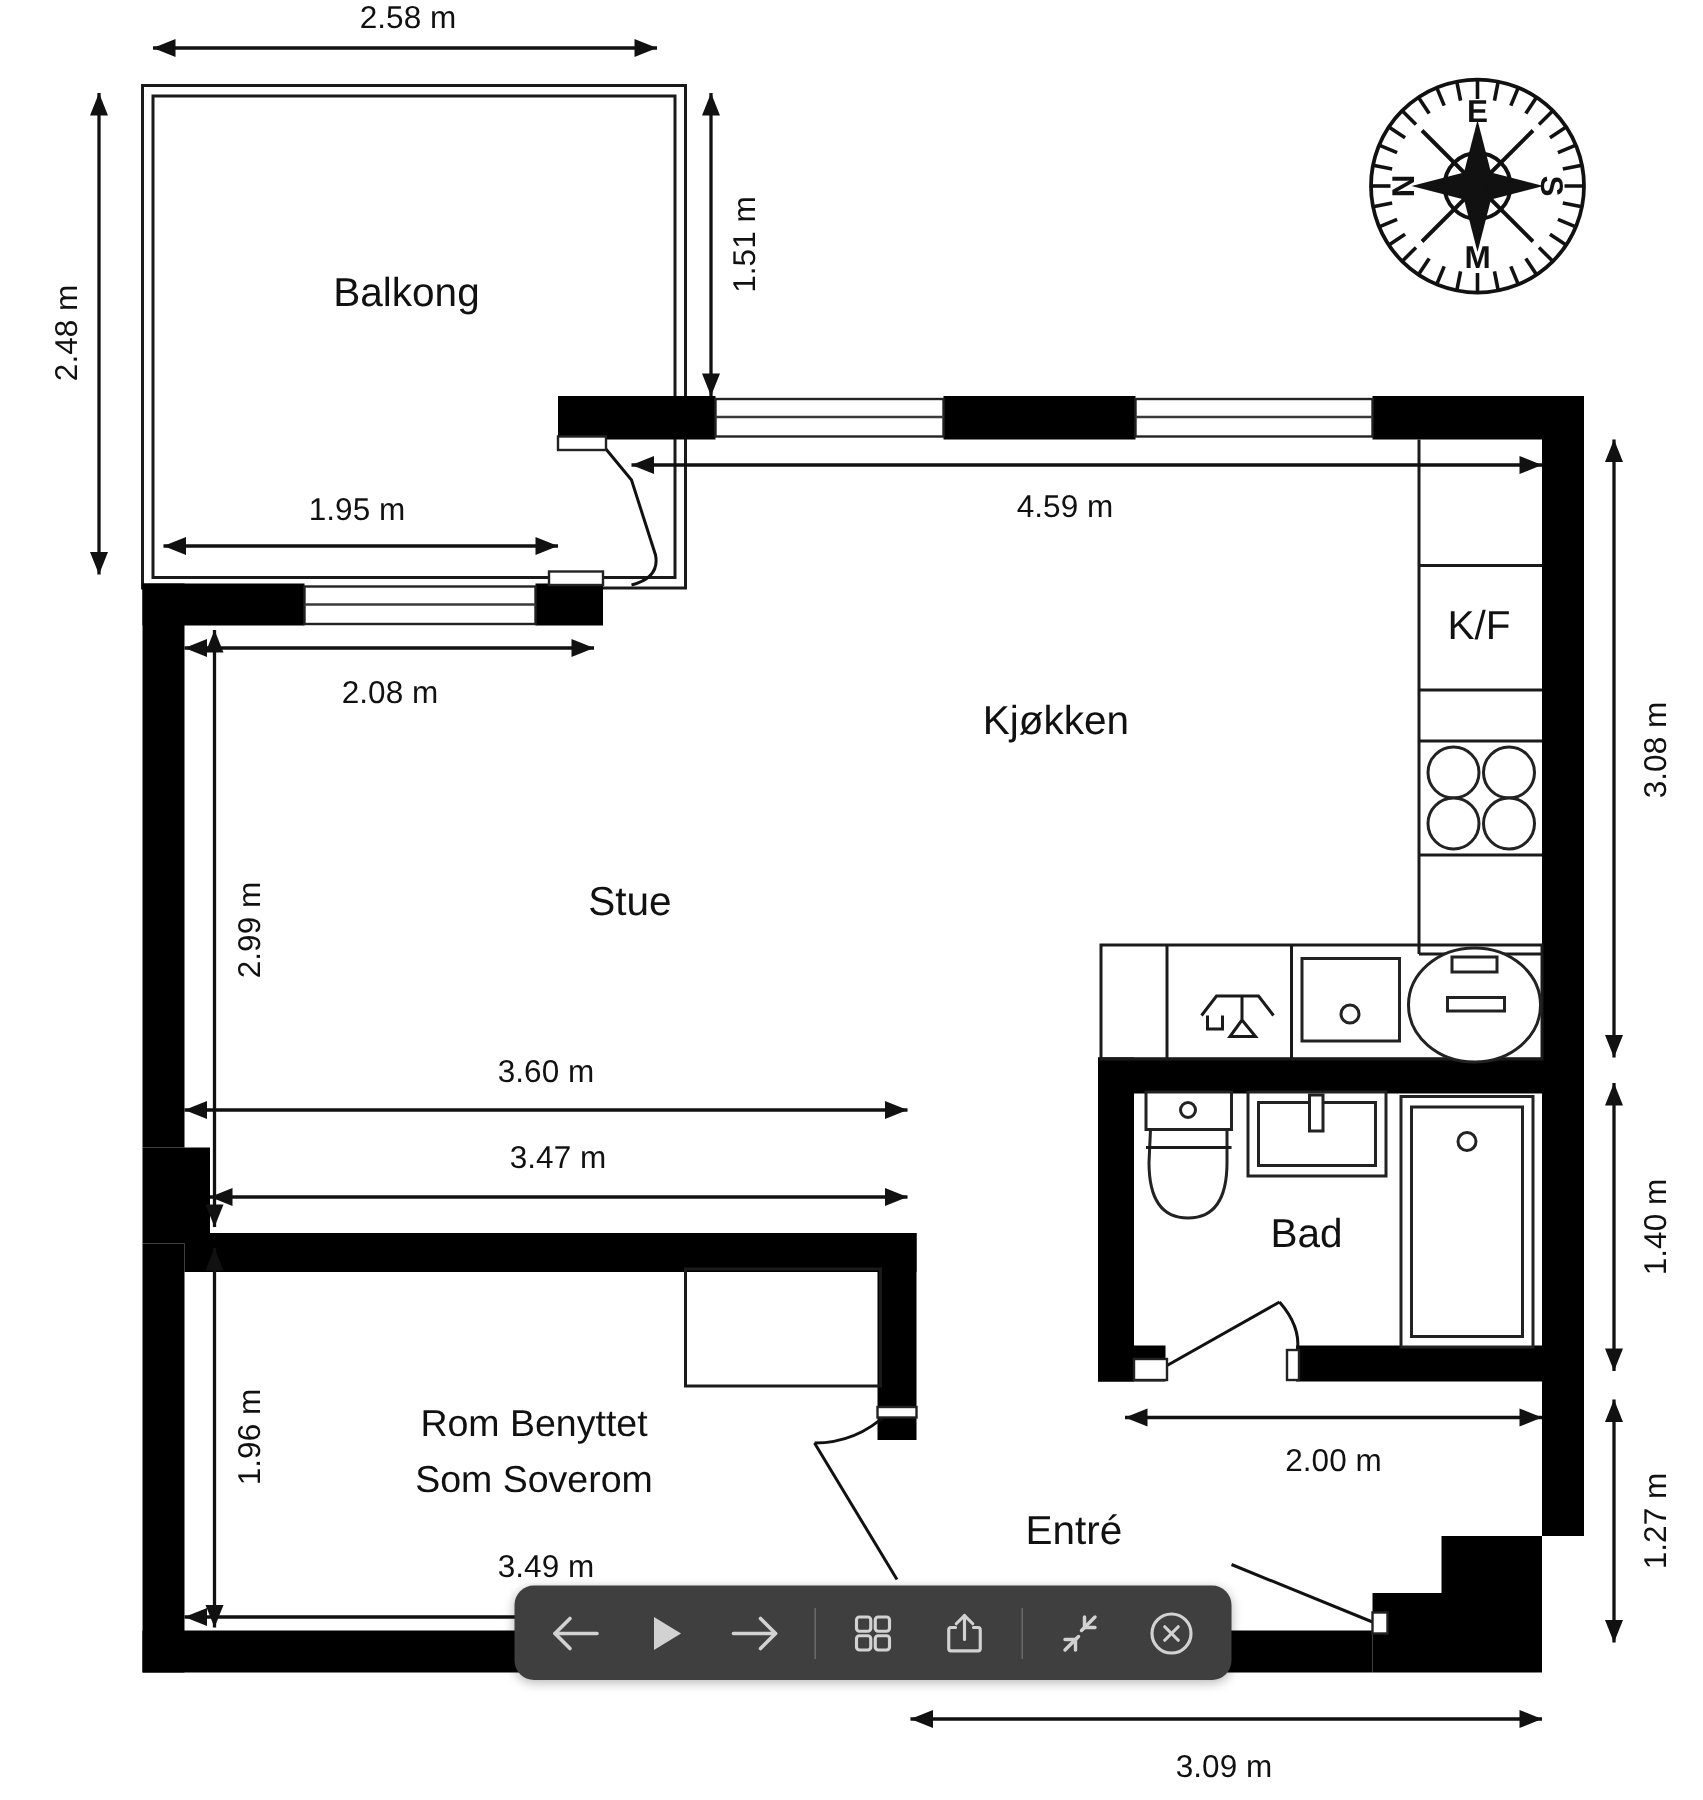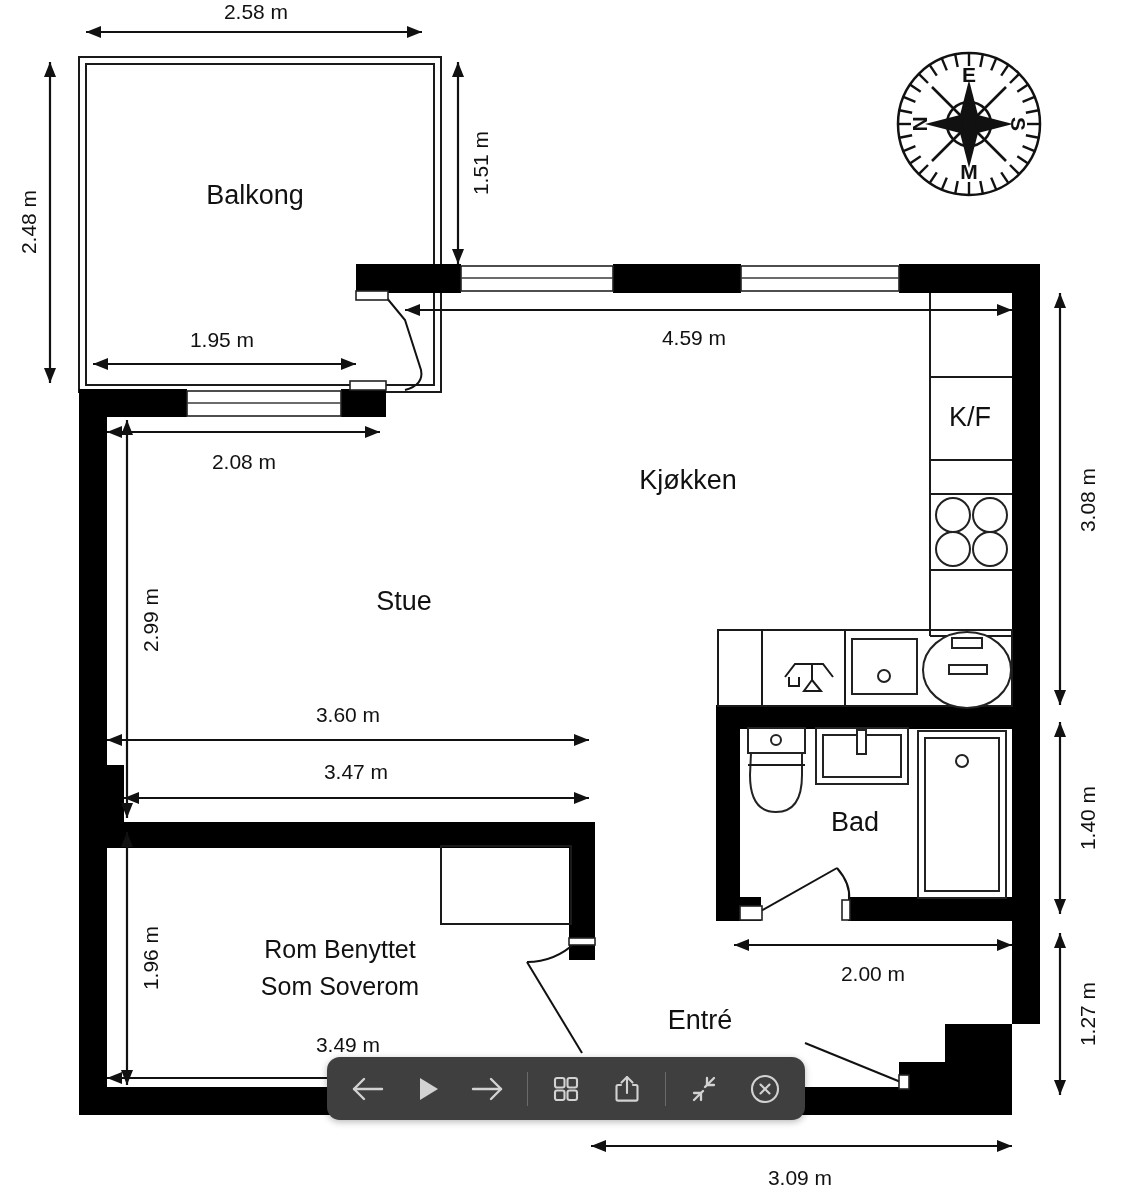--- a/index.html
+++ b/index.html
@@ -10,21 +10,21 @@
   }
   body {
     width: 1135px;
     height: 1200px;
     position: relative;
     overflow: hidden;
     font-family: "Liberation Sans", sans-serif;
   }
   #plan-root {
     position: absolute;
-    left: 0; top: 0;
+    left: 16px; top: 0;
     width: 1030px;
     height: 1200px;
   }
   svg#floorplan {
     position: absolute;
     left: 0; top: 0;
     width: 1135px;
     height: 1200px;
     display: block;
   }

